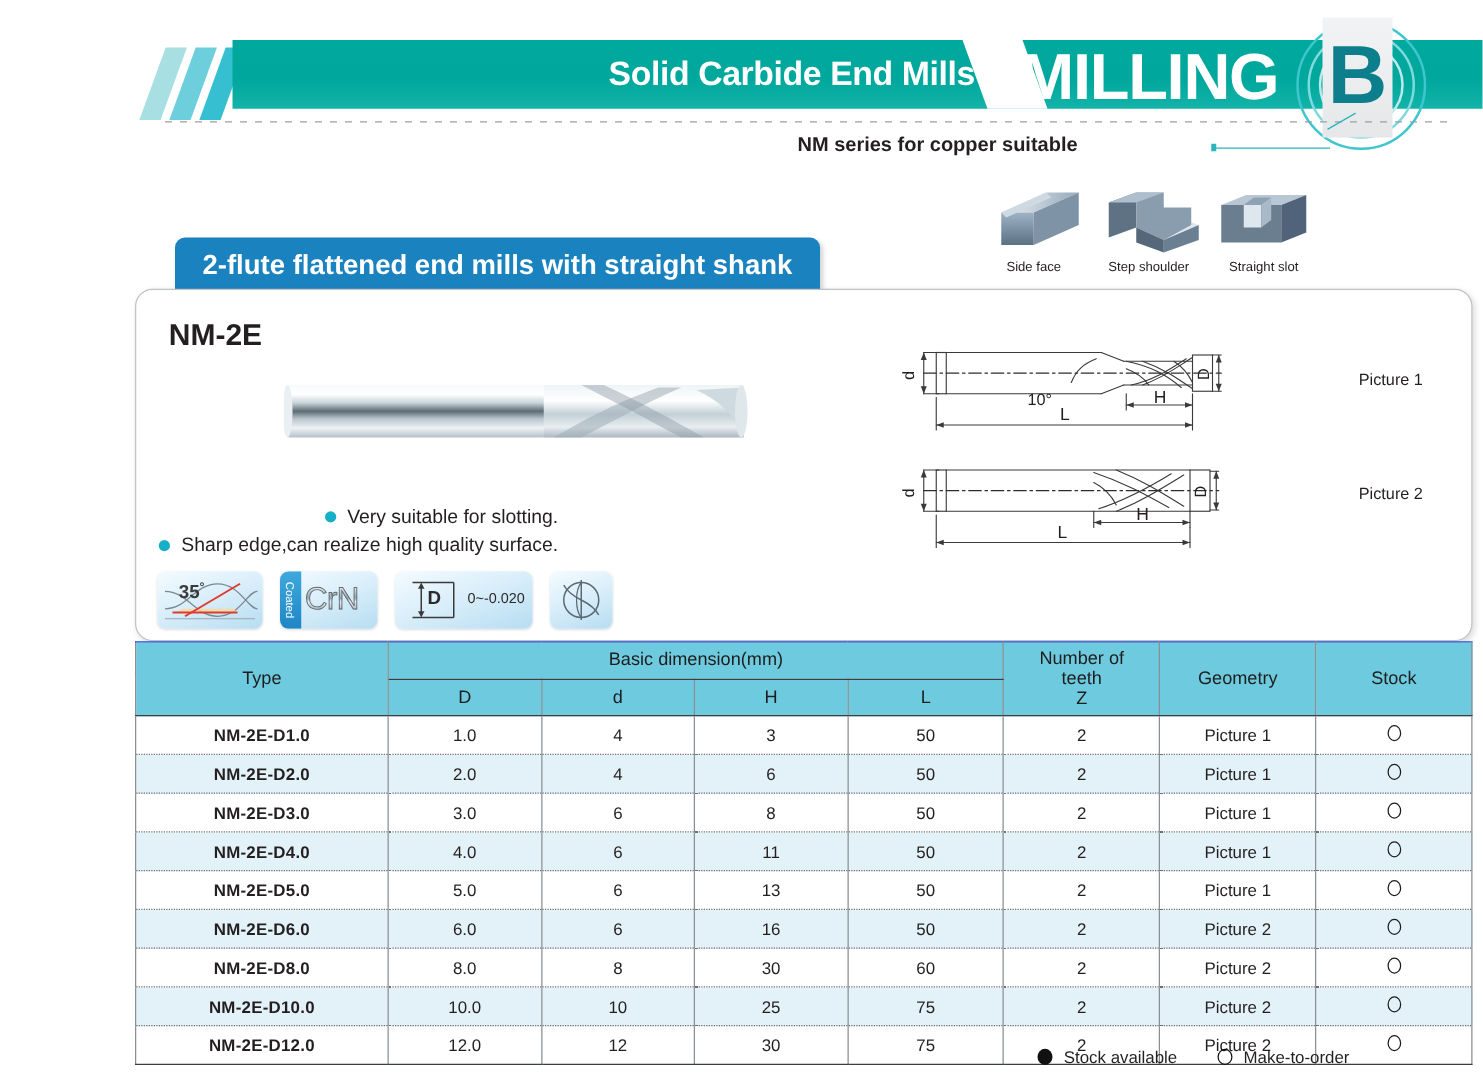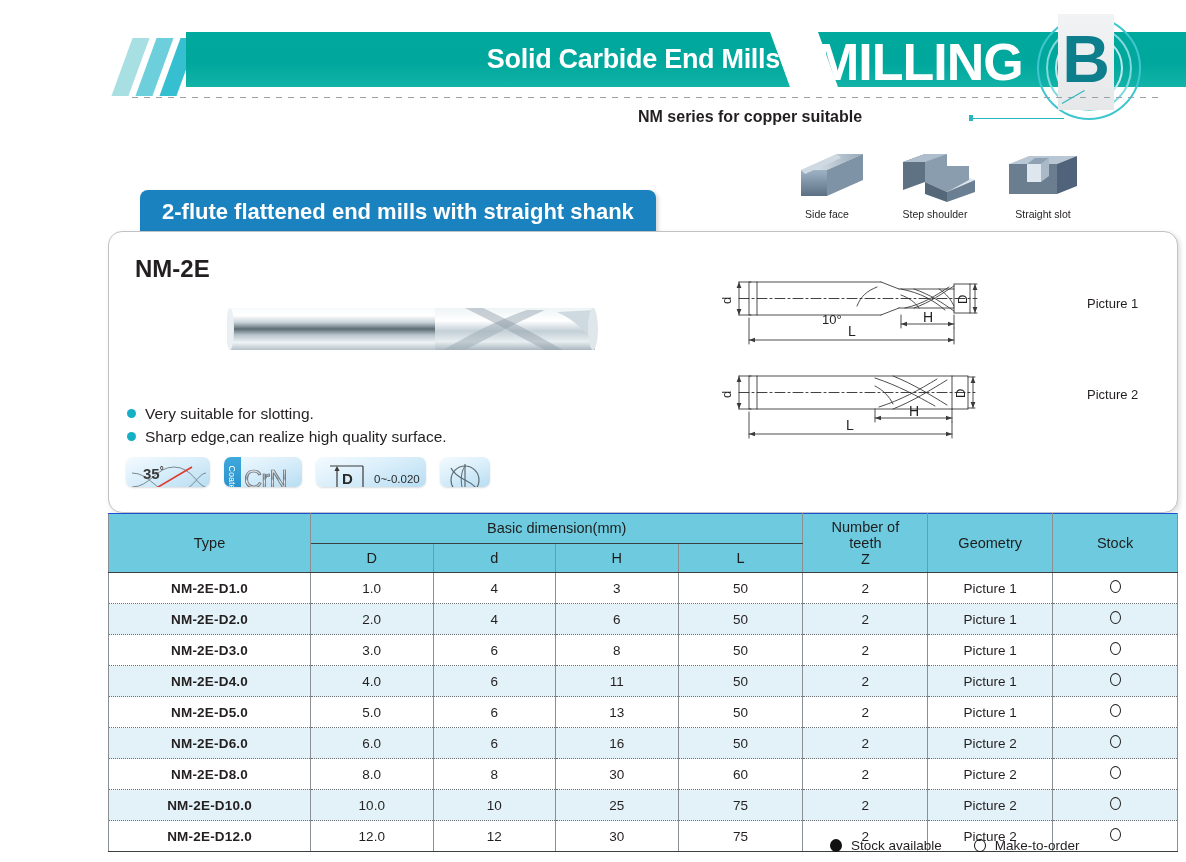--- a/index.html
+++ b/index.html
@@ -80,21 +80,21 @@
   .sub-dot {
     position: absolute; top: 115px; left: 959px; width: 4px; height: 6px;
     background: #2ab5bf;
   }
   .sub-diag {
     position: absolute; top: 103px; left: 1052px; width: 26px; height: 1px;
     background: #2ab5bf; transform: rotate(-30deg); transform-origin: left center;
   }
 
   
-  .app-icons { position: absolute; top: 152px; left: 785px; display: flex; gap: 24px; justify-content: center; }
+  .app-icons { position: absolute; top: 152px; left: 785px; display: flex; gap: 8px; justify-content: center; }
   .app-icon { width: 84px; text-align: center; }
   .app-icon-art { height: 54px; position: relative; }
   .app-icon-label {
     font-size: 10.5px; color: #231f20; margin-top: 2px; white-space: nowrap;
   }
 
   
   .title-bar {
     position: absolute; top: 190px; left: 140px;
     height: 43px; padding: 0 22px;
@@ -116,30 +116,30 @@
     padding-left: 28px;
   }
   .model-name {
     position: absolute; top: 23px; left: 26px;
     font-size: 24px; font-weight: bold; color: #231f20;
   }
 
   .product-photo { position: absolute; top: 60px; left: 118px; width: 410px; height: 75px; }
 
   .bullets { position: absolute; top: 170px; left: 18px; }
-  .bullet-row { display: flex; align-items: center; height: 23px; }
+  .bullet-row { display: flex; align-items: center; height: 23px; justify-content: flex-end; }
   .bullet-dot {
     width: 9px; height: 9px; border-radius: 50%;
     background: #16b0c6; margin-right: 9px; flex: 0 0 auto;
   }
   .bullet-text { font-size: 15.5px; color: #231f20; white-space: nowrap; }
 
   .spec-icons { position: absolute; top: 225px; left: 17px; display: flex; gap: 14px; }
   .spec-icon {
-    height: 30px;
+    height: 46px;
     background: linear-gradient(160deg,#f4fbff 0%, #d9eefa 48%, #b7ddf2 100%);
     border-radius: 7px;
     position: relative;
     box-shadow: 0 1px 2px rgba(0,0,0,0.14);
     overflow: hidden;
   }
   .spec-helix { width: 84px; }
   .spec-coat  { width: 78px; }
   .spec-tol   { width: 110px; }
   .spec-flute { width: 50px; }

